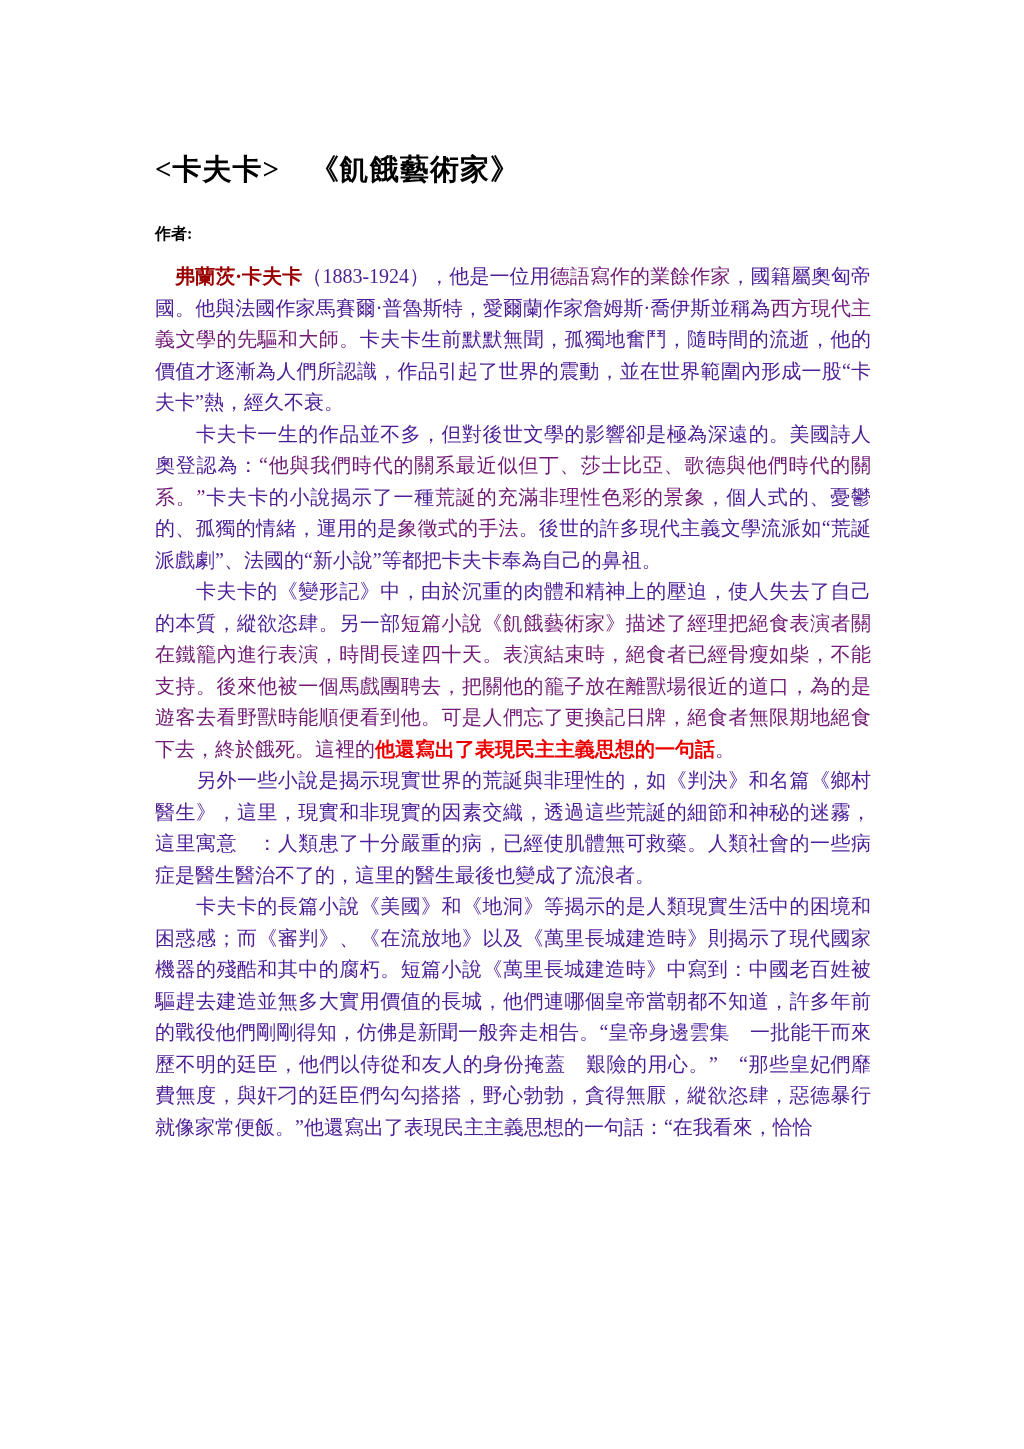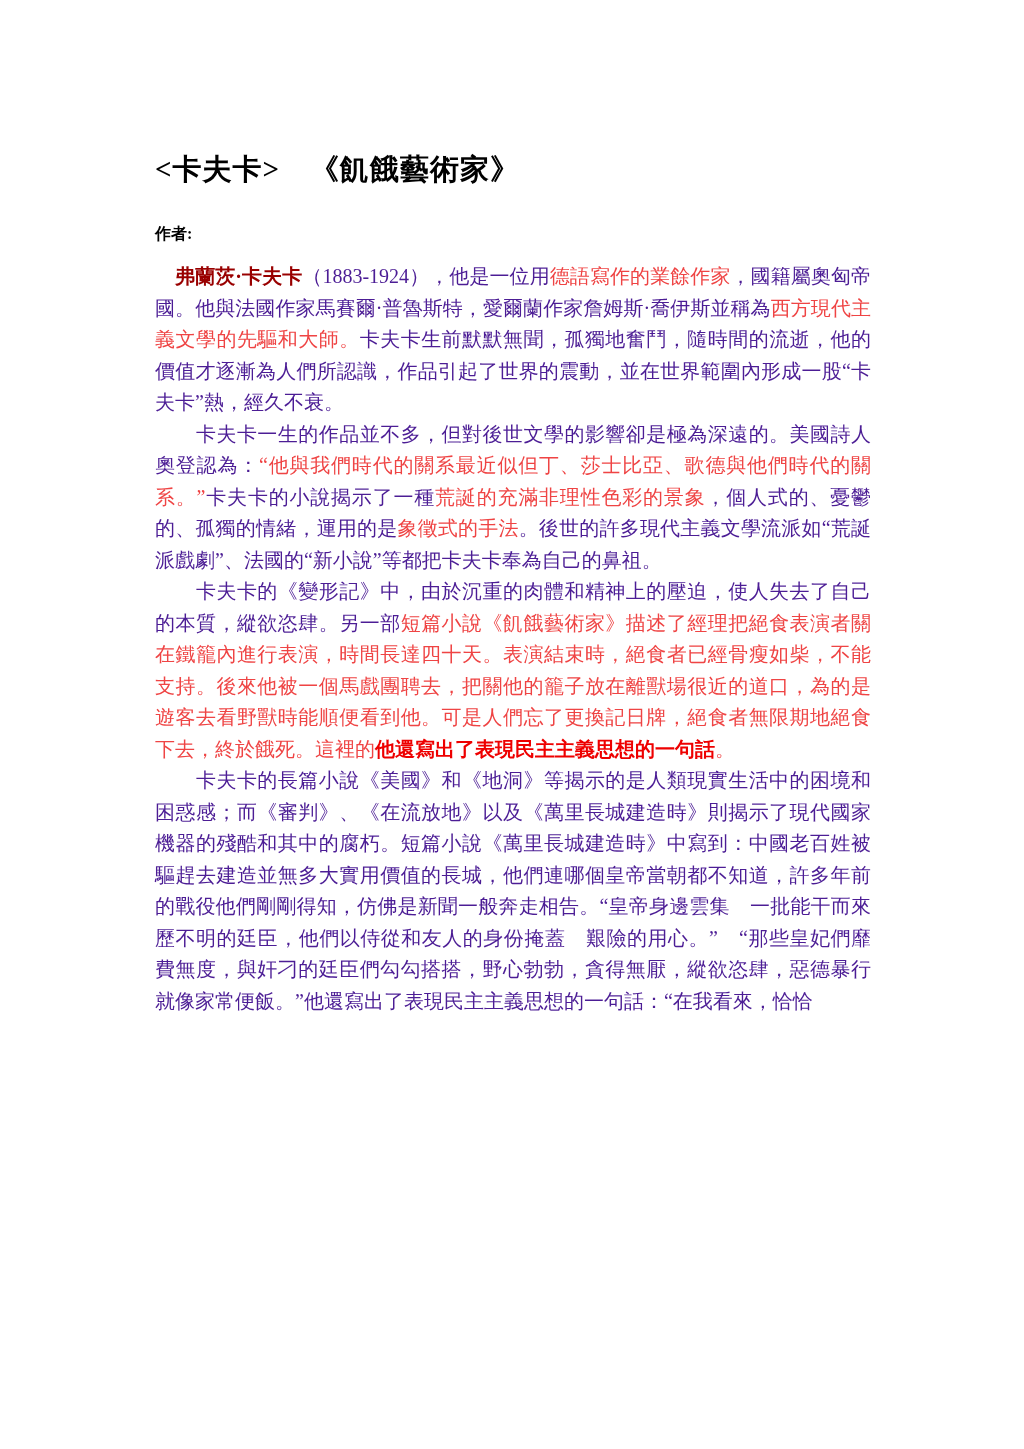--- a/index.html
+++ b/index.html
@@ -41,29 +41,30 @@
     padding: 0;
     font-size: 20px;
     line-height: 31.5px;
     text-align: justify;
     text-justify: inter-ideograph;
     color: #000000;
     word-break: break-all;
   }
   .run { white-space: pre-wrap; }
   .run.black { color: #4c1d95; }
-  .run.red { color: #ef4444; }
+  .run.red { color: #701a75; }
   .run.red-bold { color: #ee0000; font-weight: bold; }
   .run.darkred-bold { color: #990000; font-weight: bold; }
 </style>
 </head>
 <body>
 
 <div class="page">
   <h1 class="doc-title">&lt;卡夫卡&gt;　《飢餓藝術家》</h1>
   <h2 class="author-label">作者:</h2>
   <div class="doc-body">
       <p class="para"><span class="run darkred-bold">　弗蘭茨·卡夫卡</span><span class="run black">（1883-1924），他是一位用</span><span class="run red">德語寫作的業餘作家</span><span class="run black">，國籍屬奧匈帝國。他與法國作家馬賽爾·普魯斯特，愛爾蘭作家詹姆斯·喬伊斯並稱為</span><span class="run red">西方現代主義文學的先驅和大師。</span><span class="run black">卡夫卡生前默默無聞，孤獨地奮鬥，隨時間的流逝，他的價值才逐漸為人們所認識，作品引起了世界的震動，並在世界範圍內形成一股“卡夫卡”熱，經久不衰。</span></p>
       <p class="para"><span class="run black">　　卡夫卡一生的作品並不多，但對後世文學的影響卻是極為深遠的。美國詩人奧登認為：</span><span class="run red">“他與我們時代的關系最近似但丁、莎士比亞、歌德與他們時代的關系。”</span><span class="run black">卡夫卡的小說揭示了一種</span><span class="run red">荒誕的充滿非理性色彩的景象</span><span class="run black">，個人式的、憂鬱的、孤獨的情緒，運用的是</span><span class="run red">象徵式的手法</span><span class="run black">。後世的許多現代主義文學流派如“荒誕派戲劇”、法國的“新小說”等都把卡夫卡奉為自己的鼻祖。</span></p>
       <p class="para"><span class="run black">　　卡夫卡的《變形記》中，由於沉重的肉體和精神上的壓迫，使人失去了自己的本質，縱欲恣肆。另一部</span><span class="run red">短篇小說《飢餓藝術家》描述了經理把絕食表演者關在鐵籠內進行表演，時間長達四十天。表演結束時，絕食者已經骨瘦如柴，不能支持。後來他被一個馬戲團聘去，把關他的籠子放在離獸場很近的道口，為的是遊客去看野獸時能順便看到他。可是人們忘了更換記日牌，絕食者無限期地絕食下去，終於餓死。這裡的</span><span class="run red-bold">他還寫出了表現民主主義思想的一句話</span><span class="run red">。</span></p>
+      <p class="para"><span class="run black">　　另外一些小說是揭示現實世界的荒誕與非理性的，如《判決》和名篇《鄉村醫生》，這里，現實和非現實的因素交織，透過這些荒誕的細節和神秘的迷霧，這里寓意　：人類患了十分嚴重的病，已經使肌體無可救藥。人類社會的一些病症是醫生醫治不了的，這里的醫生最後也變成了流浪者。</span></p>
       <p class="para"><span class="run black">　　卡夫卡的長篇小說《美國》和《地洞》等揭示的是人類現實生活中的困境和困惑感；而《審判》、《在流放地》以及《萬里長城建造時》則揭示了現代國家機器的殘酷和其中的腐朽。短篇小說《萬里長城建造時》中寫到：中國老百姓被驅趕去建造並無多大實用價值的長城，他們連哪個皇帝當朝都不知道，許多年前的戰役他們剛剛得知，仿佛是新聞一般奔走相告。“皇帝身邊雲集　一批能干而來歷不明的廷臣，他們以侍從和友人的身份掩蓋　艱險的用心。”　“那些皇妃們靡費無度，與奸刁的廷臣們勾勾搭搭，野心勃勃，貪得無厭，縱欲恣肆，惡德暴行就像家常便飯。”他還寫出了表現民主主義思想的一句話：“在我看來，恰恰</span></p>
     </div>
 </div>
 
 </body></html>

